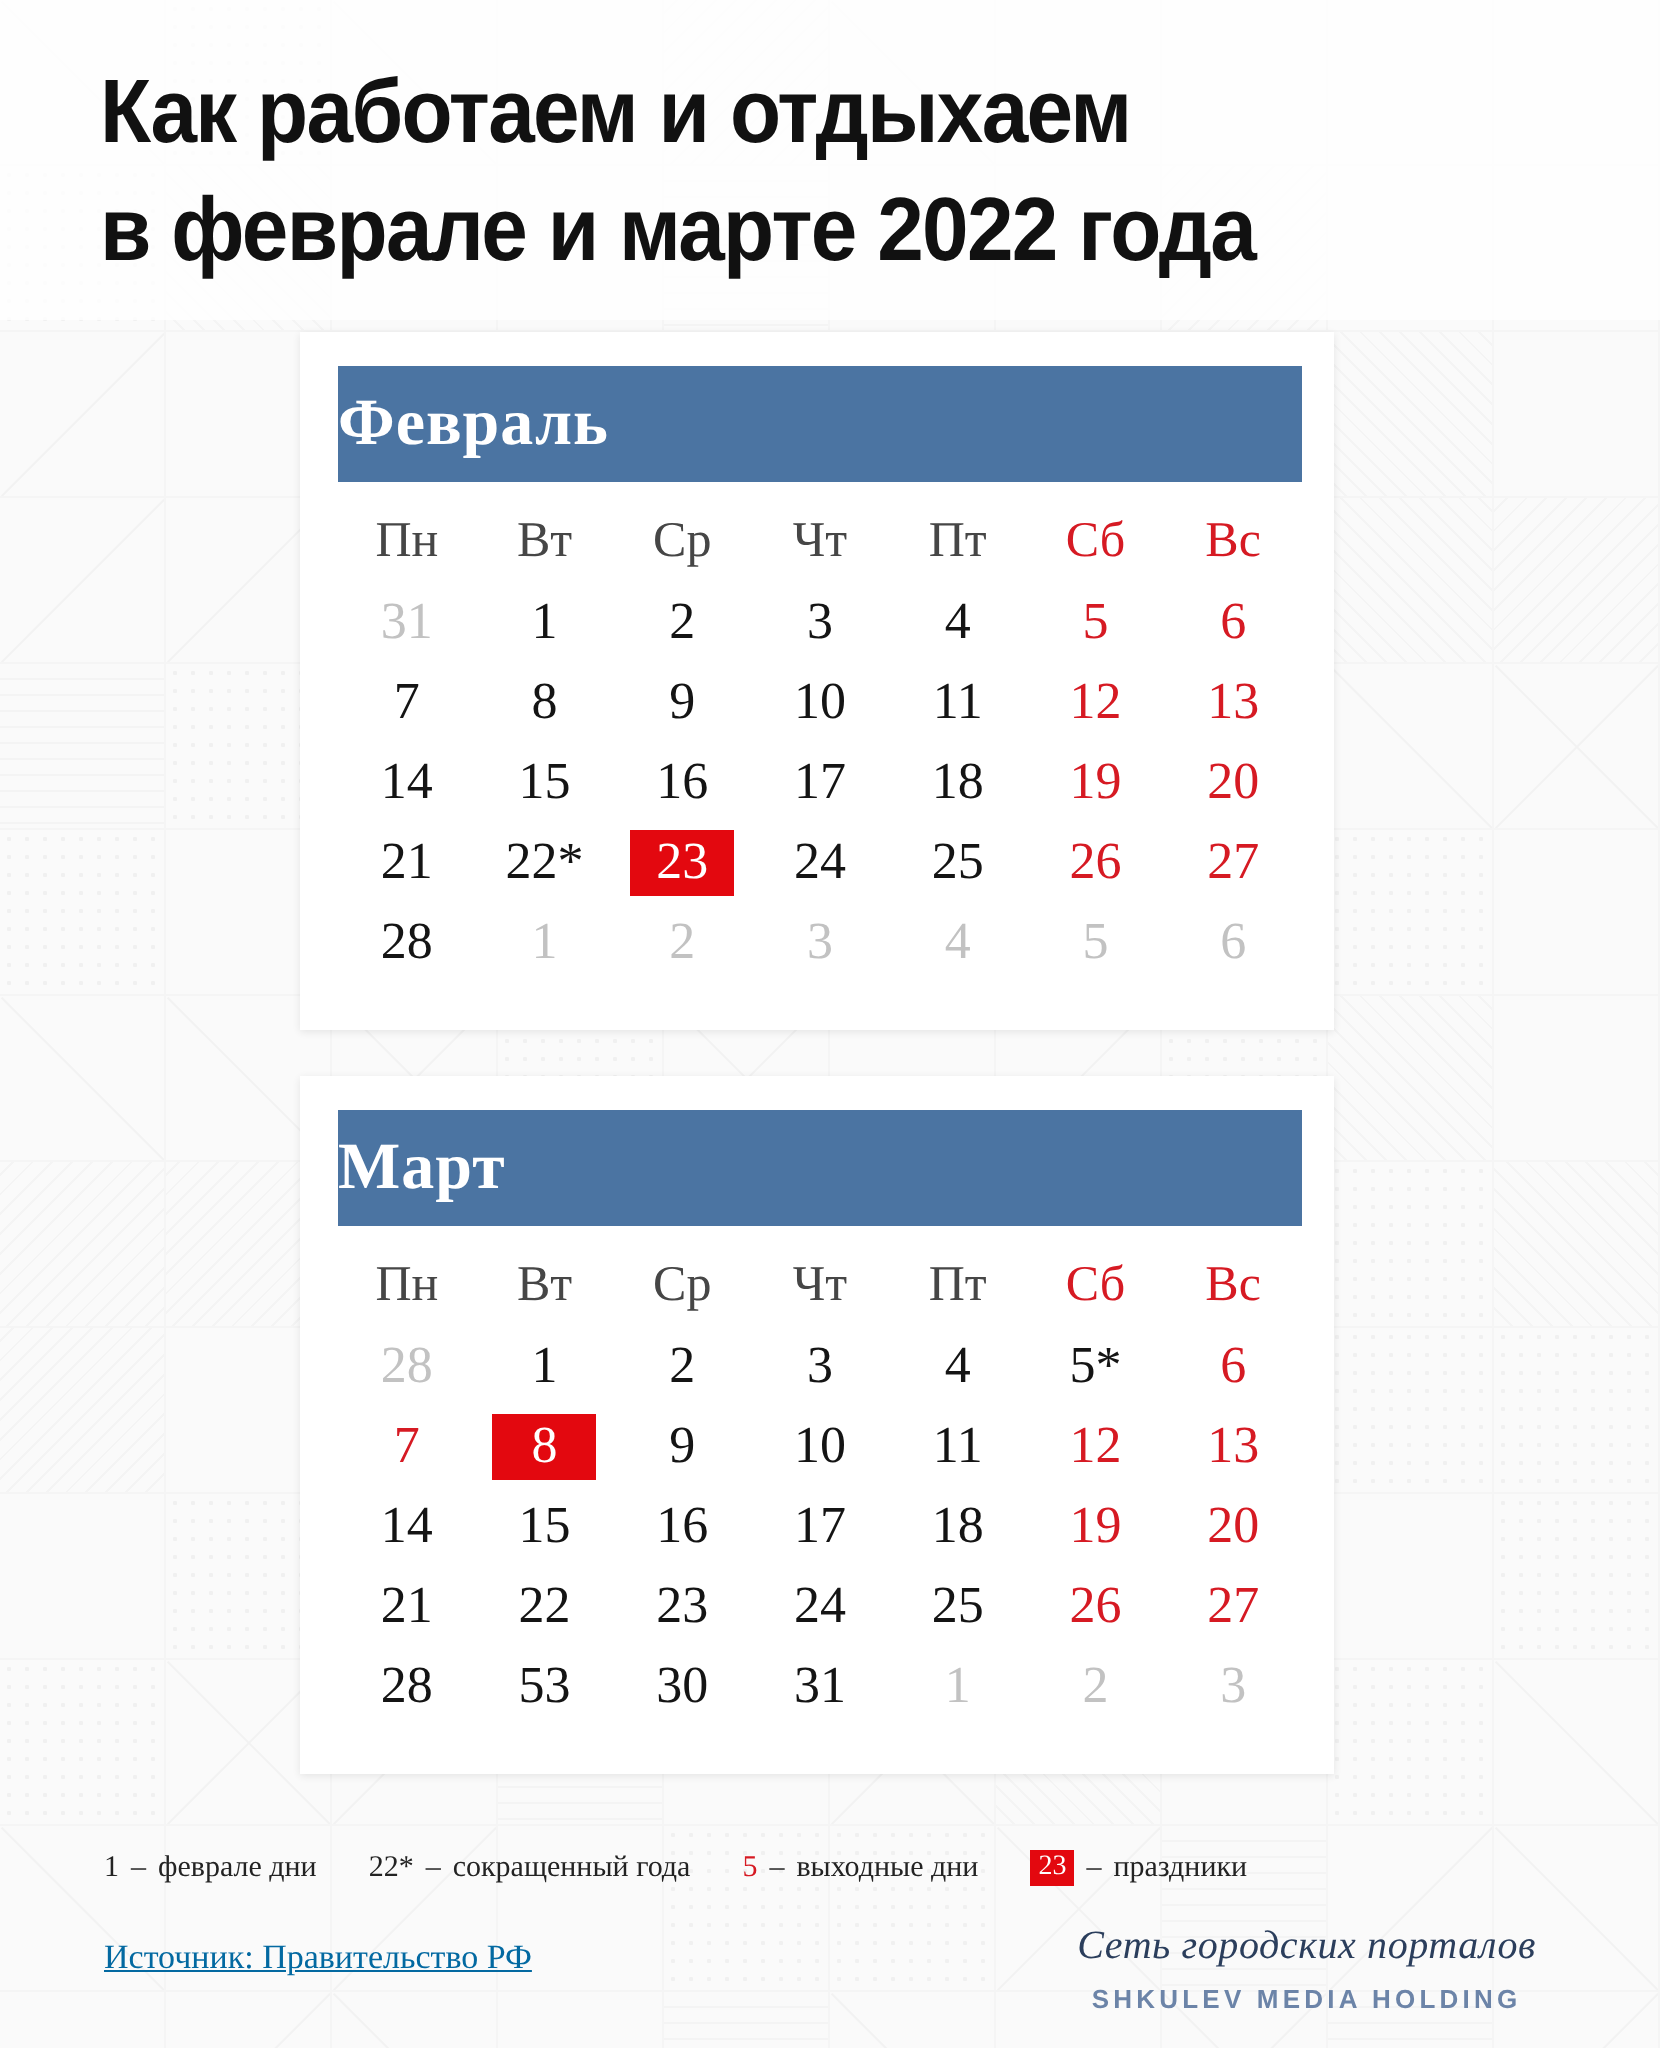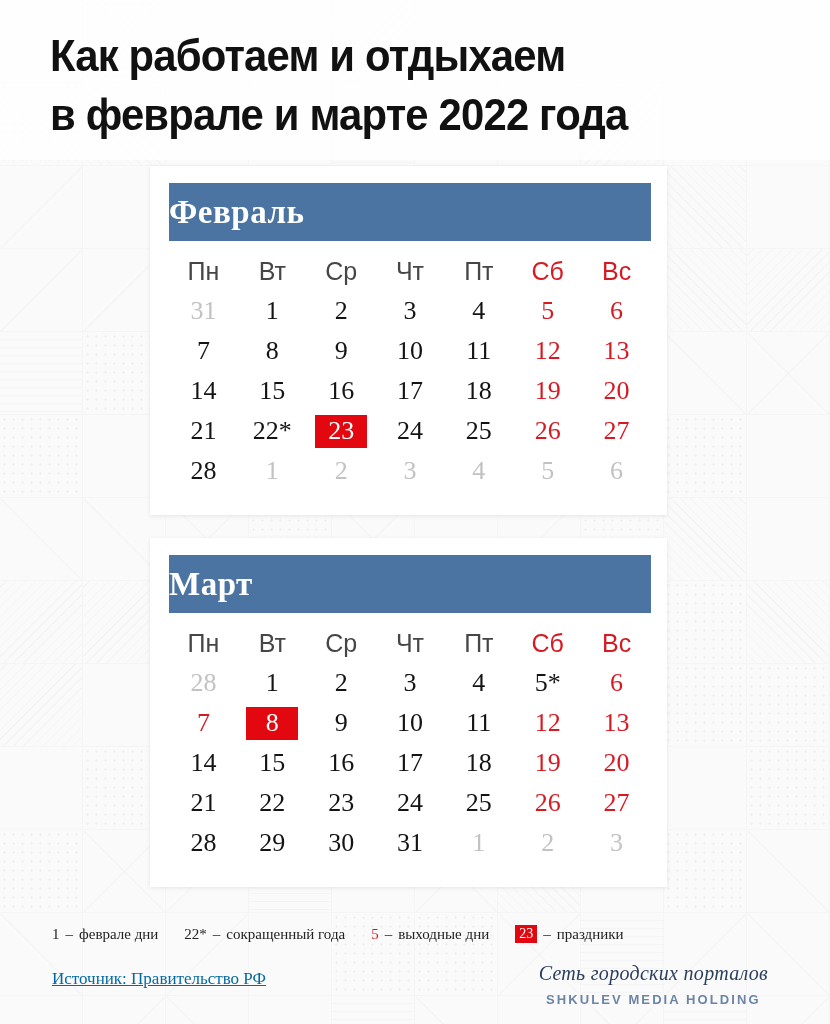--- a/index.html
+++ b/index.html
@@ -142,21 +142,21 @@
     margin: 10px 16px 0 19px;
     display: grid;
     grid-template-columns: repeat(7, 1fr);
     grid-auto-rows: 40px;
     align-items: center;
     justify-items: center;
   }
   .dow {
     font-size: 25px;
     color: #464646;
-    font-family: Liberation Sans, sans-serif;
+    font-family: Liberation Serif, serif;
   }
   .dow.wknd { color: #d61a23; }
 
   .day {
     font-size: 26px;
     color: #141414;
     font-family: "Liberation Serif", "DejaVu Serif", serif;
     line-height: 1;
     display: flex;
     align-items: center;
@@ -463,21 +463,21 @@
         <span class="day off">19</span>
         <span class="day off">20</span>
         <span class="day">21</span>
         <span class="day">22</span>
         <span class="day">23</span>
         <span class="day">24</span>
         <span class="day">25</span>
         <span class="day off">26</span>
         <span class="day off">27</span>
         <span class="day">28</span>
-        <span class="day">29</span>
+        <span class="day">53</span>
         <span class="day">30</span>
         <span class="day">31</span>
         <span class="day out">1</span>
         <span class="day out">2</span>
         <span class="day out">3</span>
       </div>
   </div>
 
   <div class="legend" id="legend">
       <div class="legend-item">

